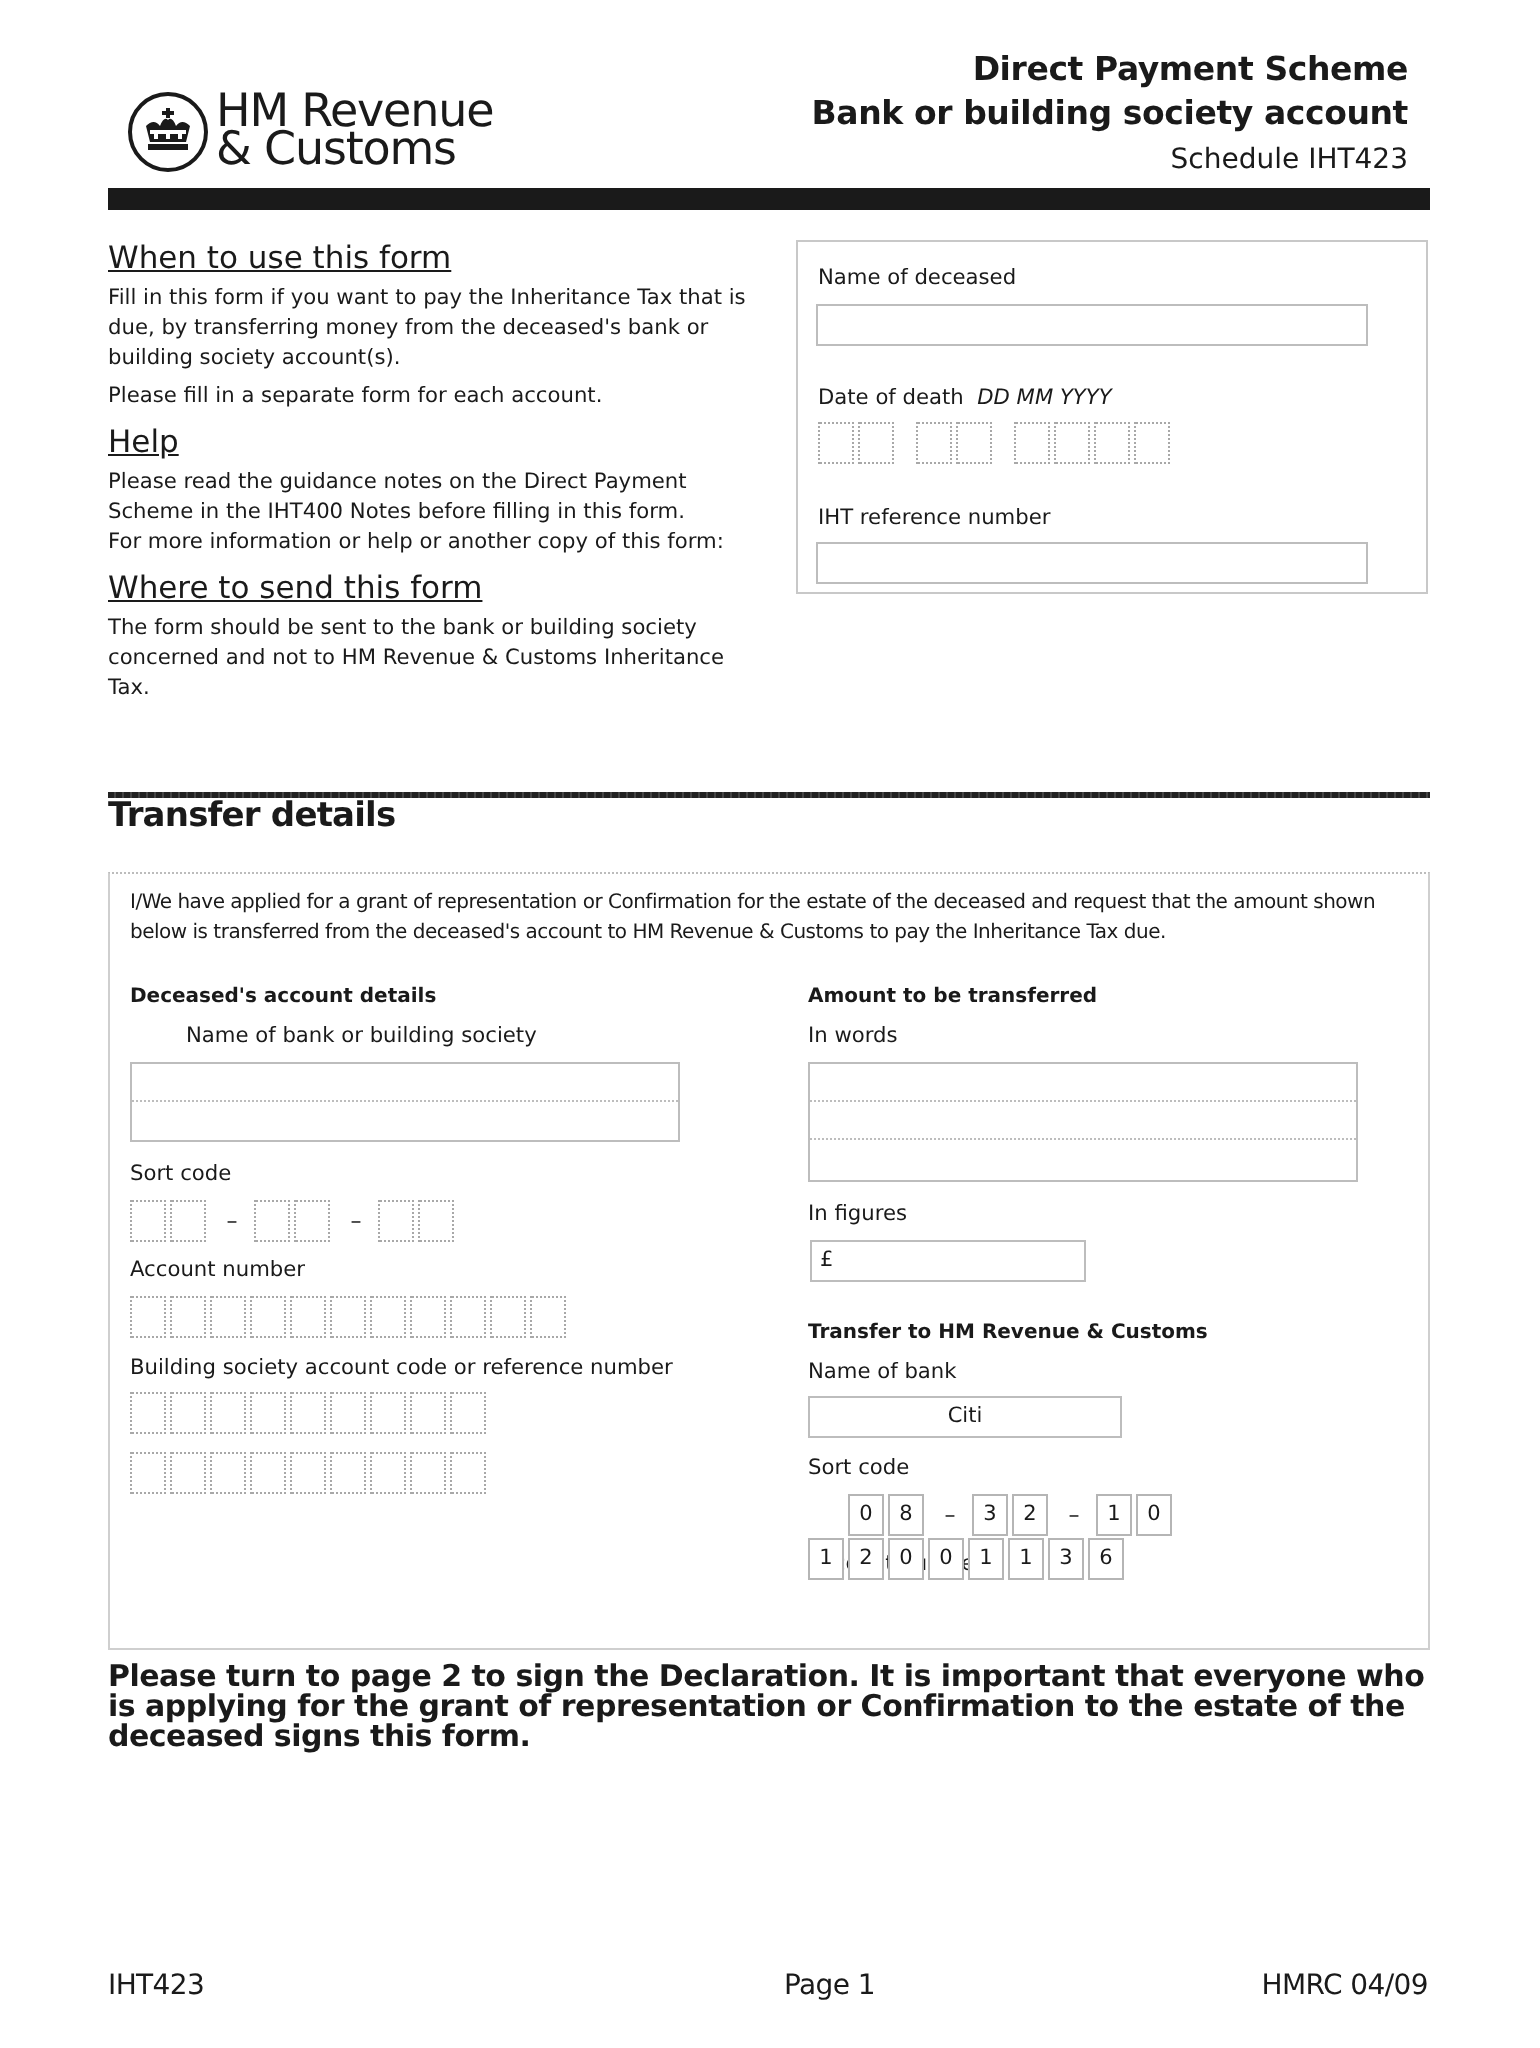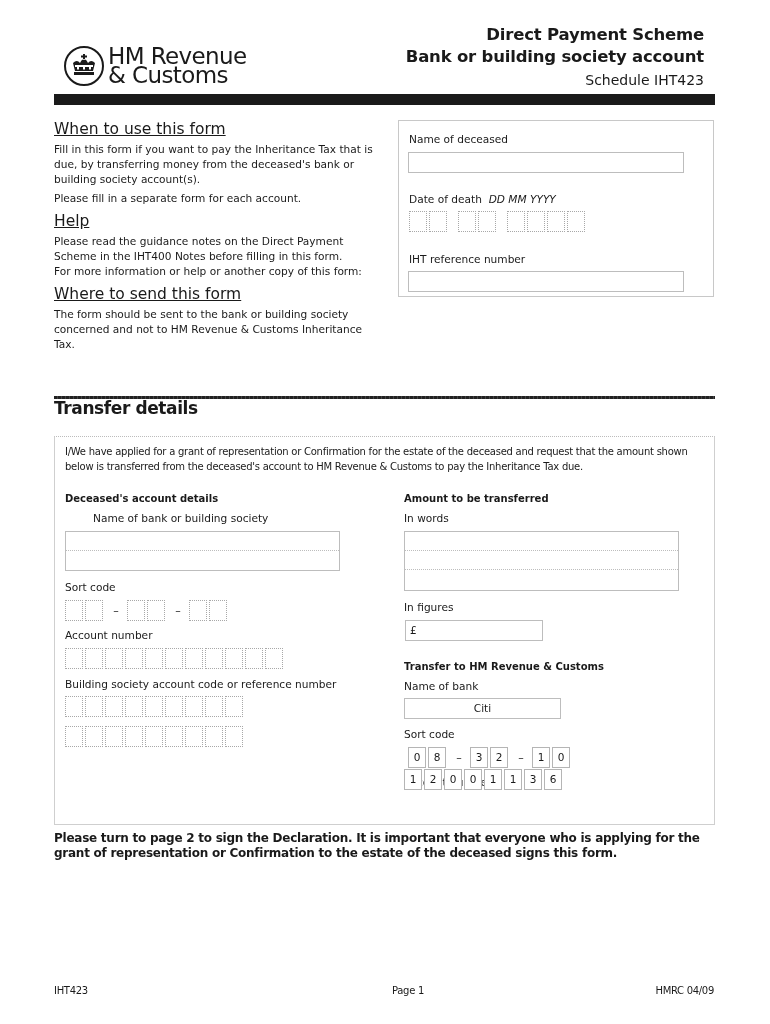--- a/index.html
+++ b/index.html
@@ -46,22 +46,22 @@
 
   .multi-field { border:1.3px solid #bdbdbd; box-sizing:border-box; }
   .multi-field div { height:19px; box-sizing:border-box; border-bottom:1px dotted #bdbdbd; }
   .multi-field div:last-child { border-bottom:none; }
 
   .dash { display:inline-block; width:22px; text-align:center; font-size:11px; line-height:21px; vertical-align:top; }
   .vcell { display:inline-block; width:18px; height:21px; border:1.2px solid #b5b5b5;
            box-sizing:border-box; margin-right:2px; vertical-align:top; text-align:center;
            font-size:10.5px; line-height:19px; background:#fff; }
 
-  .note { left:54px; top:831px; width:670px; font-size:12px; line-height:15px; font-weight:bold; letter-spacing:-0.25px; }
-  .footer { top:985px; font-size:10px; letter-spacing:-0.3px; }
+  .note { left:54px; top:831px; width:670px; font-size:15px; line-height:15px; font-weight:bold; letter-spacing:-0.25px; }
+  .footer { top:985px; font-size:14px; letter-spacing:-0.3px; }
 </style>
 </head>
 <body>
 
 <div class="abs logo">
   <div class="crest">
     <svg width="28" height="24" viewBox="0 0 28 24">
       <rect x="13" y="0" width="2" height="5" fill="#1a1a1a"></rect>
       <rect x="11" y="1.5" width="6" height="2" fill="#1a1a1a"></rect>
       <path d="M3 9 Q7 5 10 9 Q12 4 14 6 Q16 4 18 9 Q21 5 25 9 L23 17 L5 17 Z" fill="#1a1a1a"></path>
@@ -148,21 +148,21 @@
 <div class="abs lbl" style="left:404px; top:600px;">In figures</div>
 <div class="abs field" style="left:405px; top:620px; width:138px; height:21px; font-size:10.5px; line-height:19px; padding-left:4px;">
   <span>£</span>
 </div>
 
 <div class="abs bold-lbl" style="left:404px; top:660px;">Transfer to HM Revenue &amp; Customs</div>
 <div class="abs lbl" style="left:404px; top:679px;">Name of bank</div>
 <div class="abs field" style="left:404px; top:698px; width:157px; height:21px; text-align:center; font-size:10.5px; line-height:19px;">Citi</div>
 
 <div class="abs lbl" style="left:404px; top:727px;">Sort code</div>
-<div class="abs" style="left:408px; top:747px;">
+<div class="abs" style="left:424px; top:747px;">
   <span class="vcell">0</span><span class="vcell">8</span><span class="dash">–</span><span class="vcell">3</span><span class="vcell">2</span><span class="dash">–</span><span class="vcell">1</span><span class="vcell">0</span>
 </div>
 
 <div class="abs lbl" style="left:404px; top:775px;">Account number</div>
 <div class="abs" style="left:404px; top:769px;">
   <span class="vcell">1</span><span class="vcell">2</span><span class="vcell">0</span><span class="vcell">0</span><span class="vcell">1</span><span class="vcell">1</span><span class="vcell">3</span><span class="vcell">6</span>
 </div>
 
 <div class="abs note">Please turn to page 2 to sign the Declaration. It is important that everyone who is applying for the grant of representation or Confirmation to the estate of the deceased signs this form.</div>
 

